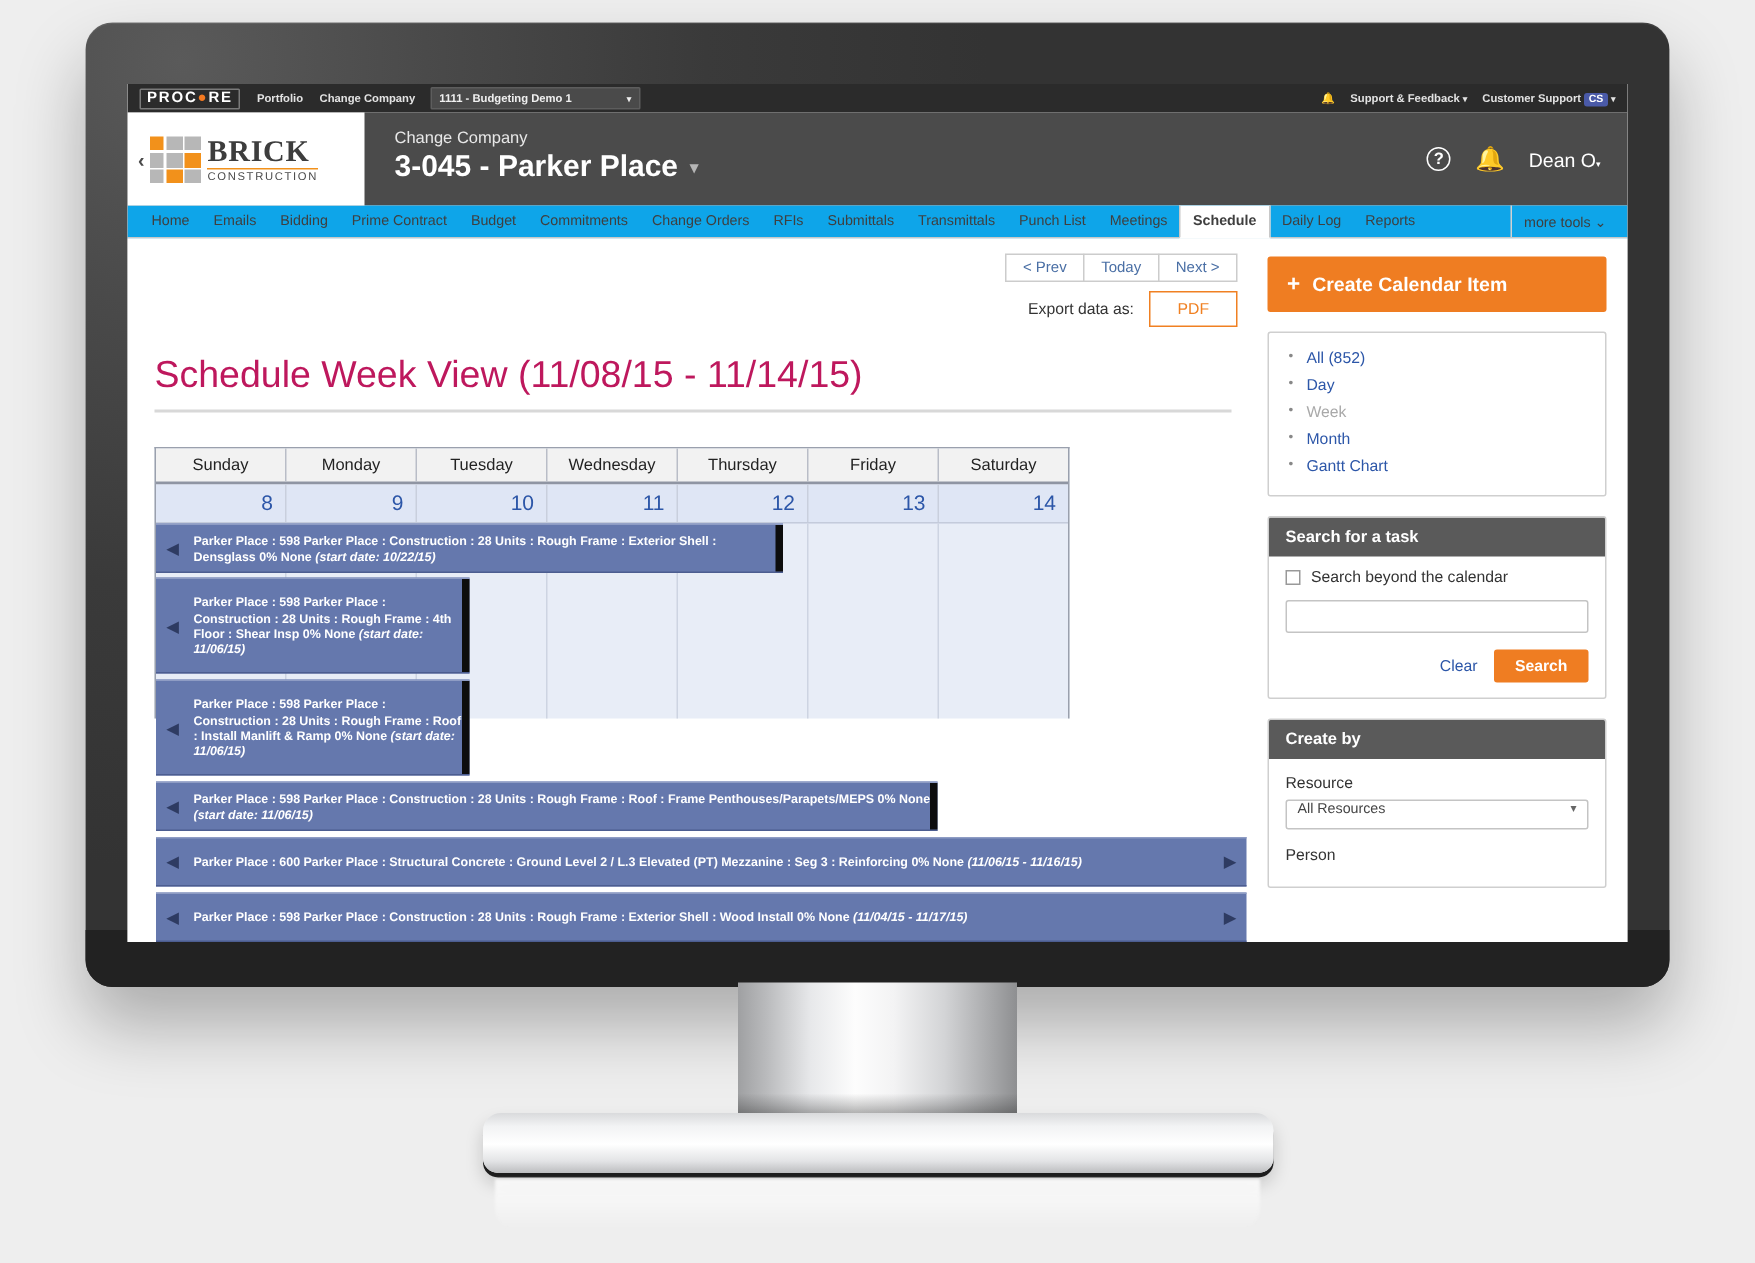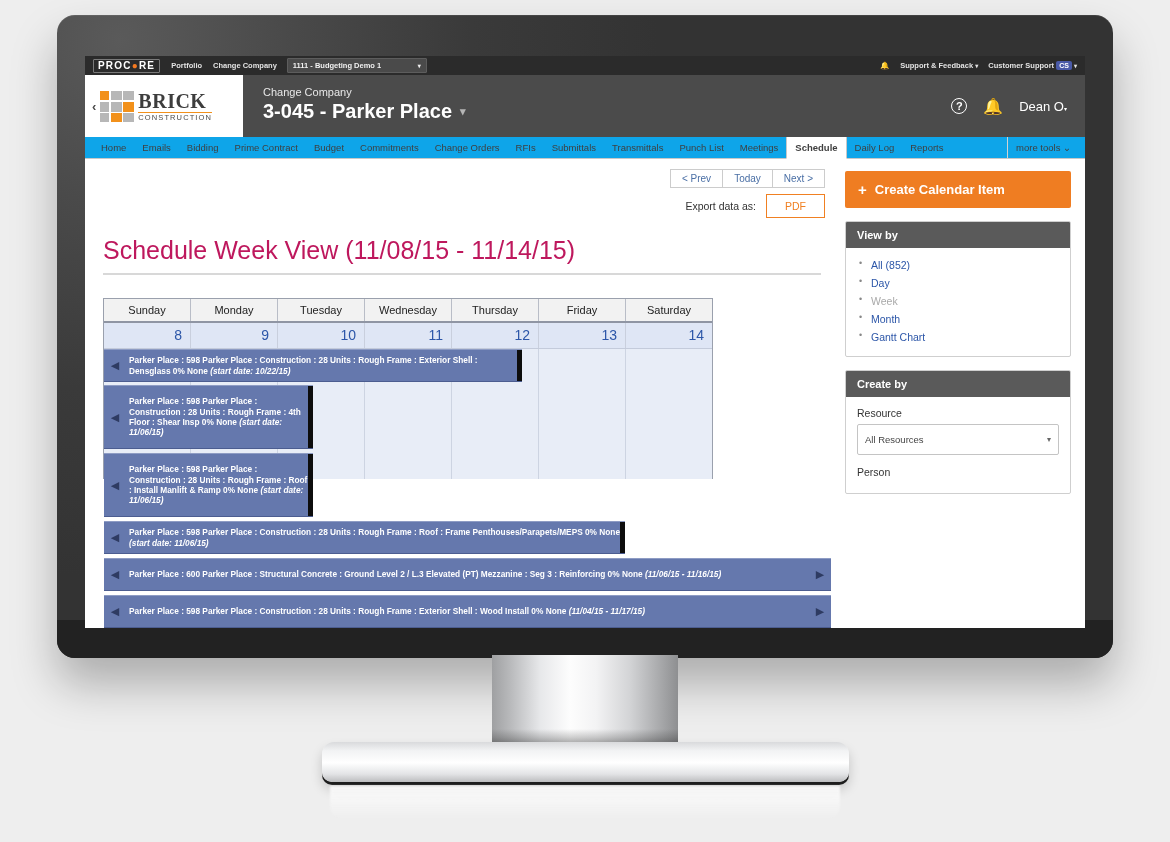--- a/index.html
+++ b/index.html
@@ -198,22 +198,22 @@
   .chk { width:10px; height:10px; border:1px solid #999; background:#fff; }
   .search-input { width:100%; height:22px; border:1px solid #c4c4c4;
     background:#fff; border-radius:2px; }
   .search-actions { display:flex; align-items:center; justify-content:flex-end;
     gap:11px; margin-top:11px; }
   .clear-link { font-size:10.5px; color:#2c56a8; }
   .search-btn { background:#ef7d22; color:#fff; font-size:10.5px;
     font-weight:bold; padding:5px 14px; border-radius:2px; }
 
   .fld-label { font-size:10.5px; color:#333; margin:2px 0 5px; }
-  .sel { height:31px; border:1px solid #c4c4c4; background:#fff;
-    display:flex; align-items:center; justify-content:space-between;
+  .sel { height:20px; border:1px solid #c4c4c4; background:#fff;
+    display:flex; justify-content:space-between;
     padding:0 7px; font-size:9.5px; color:#444; border-radius:2px;gap:24px; }
   .sel .caret { color:#666; font-size:8px; }
 </style>
 </head>
 <body>
 
 <div id="monitor-scene">
   <div id="monitor-bezel"></div>
   <div id="monitor-chin"></div>
   <div id="stand-neck"></div>
@@ -379,32 +379,45 @@
         </div>
       </div>
 
       <div class="side-col">
         <div class="create-btn">
           <span class="plus">+</span>
           <span>Create Calendar Item</span>
         </div>
 
         <div class="panel">
-          <div class="panel-hd">View by</div>
           <div class="panel-bd">
             <ul class="vlist" id="view-by-list">
                 <li>All (852)</li>
                 <li>Day</li>
                 <li class="dim">Week</li>
                 <li>Month</li>
                 <li>Gantt Chart</li>
               </ul>
           </div>
         </div>
 
+        <div class="panel">
+          <div class="panel-hd">Search for a task</div>
+          <div class="panel-bd">
+            <div class="chk-row">
+              <span class="chk"></span>
+              <span>Search beyond the calendar</span>
+            </div>
+            <input class="search-input" type="text" placeholder="" style="">
+            <div class="search-actions">
+              <span class="clear-link">Clear</span>
+              <span class="search-btn">Search</span>
+            </div>
+          </div>
+        </div>
 
         <div class="panel">
           <div class="panel-hd">Create by</div>
           <div class="panel-bd">
             <div class="fld-label">Resource</div>
             <div class="sel">
               <span>All Resources</span>
               <span class="caret">▾</span>
             </div>
             <div class="fld-label" style="margin-top:11px">Person</div>

